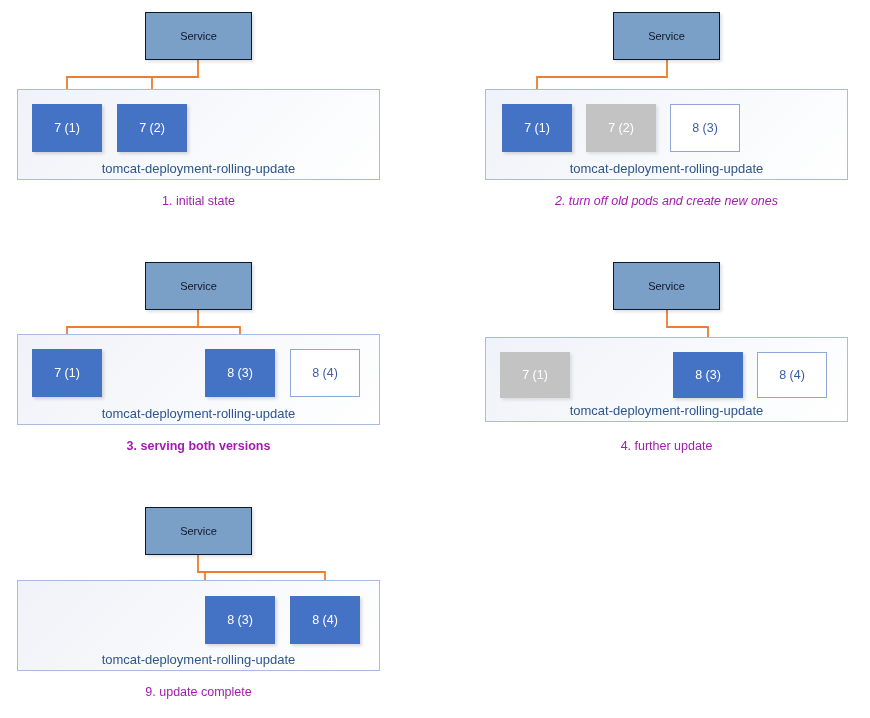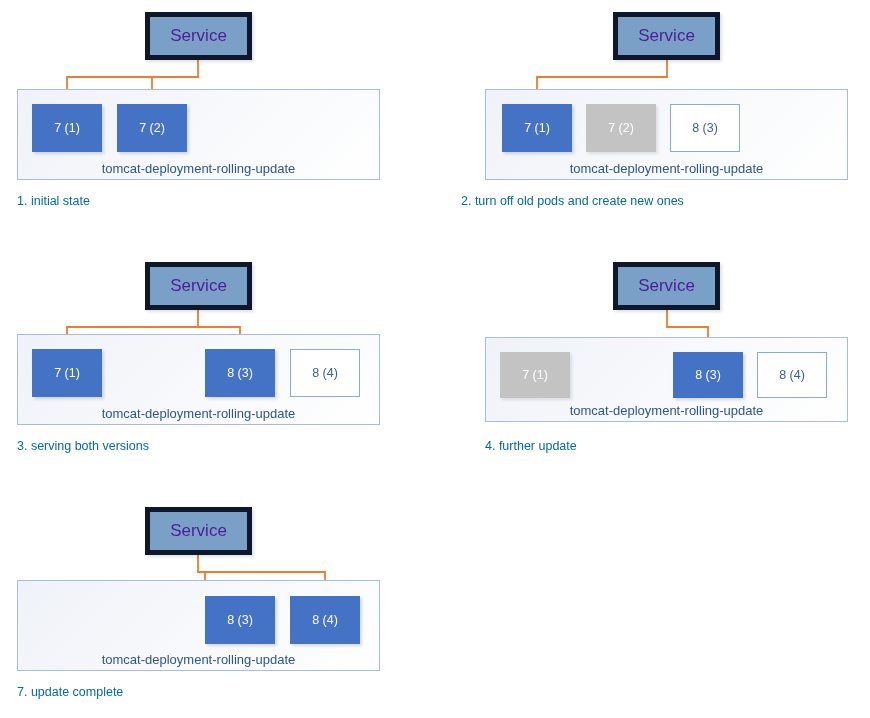--- a/index.html
+++ b/index.html
@@ -20,24 +20,24 @@
     width: 870px;
     height: 718px;
   }
   .panel {
     position: absolute;
   }
   
   .service-box {
     position: absolute;
     background: #7BA0C8;
-    border: 5px solid #0f172a;
+    border: 1px solid #0f172a;
     box-sizing: border-box;
-    color: #4c1d95;
-    font-size: 17px;
+    color: #0f172a;
+    font-size: 11px;
     display: flex;
     align-items: center;
     justify-content: center;
     box-shadow: 2px 2px 3px rgba(0,0,0,0.12);
   }
   
   .deployment {
     position: absolute;
     box-sizing: border-box;
     border: 1px solid #A7BCDF;
@@ -75,21 +75,22 @@
     box-shadow: 2px 2px 3px rgba(0,0,0,0.10);
   }
   .pod.outline {
     background: #FFFFFF;
     border: 1px solid #8EA9D8;
     color: #3A5DA8;
   }
   
   .caption {
     position: absolute;
-    color: #0369a1;
+    text-align: center;
+    color: #a21caf;
     font-size: 12.5px;
     white-space: nowrap;
   }
   
   .connectors {
     position: absolute;
     left: 0; top: 0;
     width: 870px;
     height: 718px;
     pointer-events: none;
@@ -148,35 +149,35 @@
     <div class="service-box" style="left:613px; top:12px; width:107px; height:48px;">Service</div>
 
     <div class="deployment" style="left:485px; top:89px; width:363px; height:91px;"></div>
 
     <div class="pod blue" style="left:502px; top:104px; width:70px; height:48px;">7 (1)</div>
     <div class="pod gray" style="left:586px; top:104px; width:70px; height:48px;">7 (2)</div>
     <div class="pod outline" style="left:670px; top:104px; width:70px; height:48px;">8 (3)</div>
 
     <div class="deployment-label" style="left:485px; top:161px; width:363px;">tomcat-deployment-rolling-update</div>
 
-    <div class="caption" style="left:461px; top:194px; width:363px;">2. turn off old pods and create new ones</div>
+    <div class="caption" style="left:485px; top:194px; width:363px;font-style:italic;">2. turn off old pods and create new ones</div>
   </div>
 
   <div class="panel">
     <div class="service-box" style="left:145px; top:262px; width:107px; height:48px;">Service</div>
 
     <div class="deployment" style="left:17px; top:334px; width:363px; height:91px;"></div>
 
     <div class="pod blue" style="left:32px; top:349px; width:70px; height:48px;">7 (1)</div>
     <div class="pod blue" style="left:205px; top:349px; width:70px; height:48px;">8 (3)</div>
     <div class="pod outline" style="left:290px; top:349px; width:70px; height:48px;">8 (4)</div>
 
     <div class="deployment-label" style="left:17px; top:406px; width:363px;">tomcat-deployment-rolling-update</div>
 
-    <div class="caption" style="left:17px; top:439px; width:363px;">3. serving both versions</div>
+    <div class="caption" style="left:17px; top:439px; width:363px;font-weight:bold;">3. serving both versions</div>
   </div>
 
   <div class="panel">
     <div class="service-box" style="left:613px; top:262px; width:107px; height:48px;">Service</div>
 
     <div class="deployment" style="left:485px; top:337px; width:363px; height:85px;"></div>
 
     <div class="pod gray" style="left:500px; top:352px; width:70px; height:46px;">7 (1)</div>
     <div class="pod blue" style="left:673px; top:352px; width:70px; height:46px;">8 (3)</div>
     <div class="pod outline" style="left:757px; top:352px; width:70px; height:46px;">8 (4)</div>
@@ -189,16 +190,16 @@
   <div class="panel">
     <div class="service-box" style="left:145px; top:507px; width:107px; height:48px;">Service</div>
 
     <div class="deployment" style="left:17px; top:580px; width:363px; height:91px;"></div>
 
     <div class="pod blue" style="left:205px; top:596px; width:70px; height:48px;">8 (3)</div>
     <div class="pod blue" style="left:290px; top:596px; width:70px; height:48px;">8 (4)</div>
 
     <div class="deployment-label" style="left:17px; top:652px; width:363px;">tomcat-deployment-rolling-update</div>
 
-    <div class="caption" style="left:17px; top:685px; width:363px;">7. update complete</div>
+    <div class="caption" style="left:17px; top:685px; width:363px;">9. update complete</div>
   </div>
 
 </div>
 
 </body></html>

